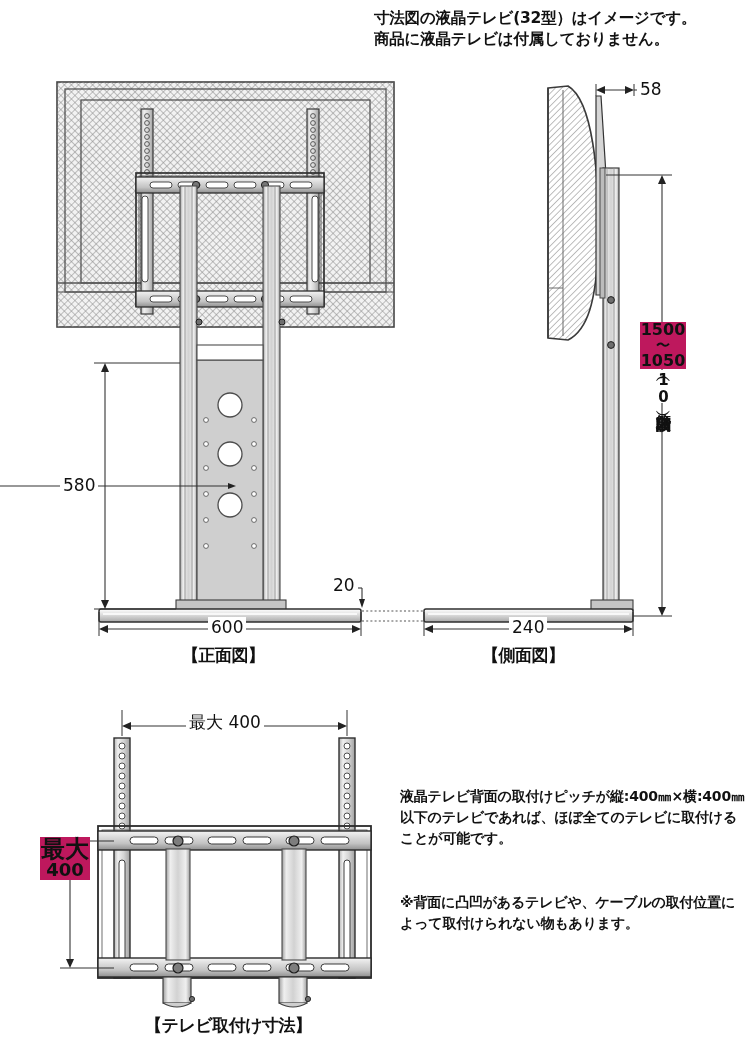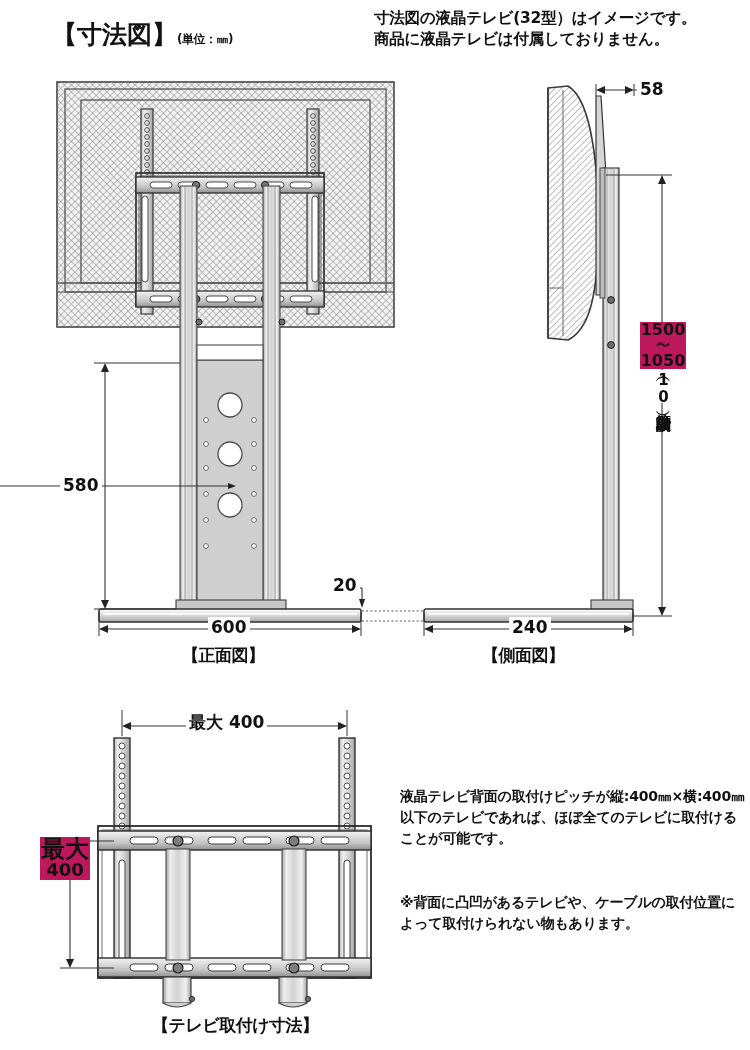--- a/index.html
+++ b/index.html
@@ -60,21 +60,21 @@
   .view-caption {
     font-size: 17px;
     font-weight: bold;
     white-space: nowrap;
     letter-spacing: -0.5px;
   }
 
   
   .dim-text {
     font-size: 17px;
-    font-weight: bold;
+    font-weight: normal;
     white-space: nowrap;
     letter-spacing: 0px;
     background: #ffffff;
     padding: 0 3px;
   }
   .dim-stack {
     font-size: 16px;
     font-weight: bold;
     text-align: center;
     line-height: 1.02;
@@ -92,23 +92,20 @@
   }
 
   svg { display: block; }
   .svg-layer { left: 0; top: 0; }
 </style>
 </head>
 <body>
 
 <div class="page">
 
-  <div class="abs title-main">
-    <span>【寸法図】</span><span class="title-unit">(単位：㎜)</span>
-  </div>
 
   <div class="abs note-top">寸法図の液晶テレビ(32型）はイメージです。
 商品に液晶テレビは付属しておりません。</div>
 
   <svg class="abs svg-layer" width="750" height="1050" viewBox="0 0 750 1050">
     <defs>
 
       <pattern id="hatchTV" width="5" height="5" patternUnits="userSpaceOnUse" patternTransform="rotate(45)">
         <rect width="5" height="5" fill="#f2f2f2"></rect>
         <line x1="0" y1="0" x2="0" y2="5" stroke="#8d8d8d" stroke-width="1.1"></line>
@@ -471,18 +468,18 @@
 
   <div class="abs" style="left:40px; top:837px; width:50px; text-align:center;">
     <div class="dim-stack" style="font-size:24px;">最大</div>
     <div class="dim-stack" style="font-size:18px;">400</div>
   </div>
 
   <div class="abs view-caption" style="left:182px; top:644px;">【正面図】</div>
 
   <div class="abs view-caption" style="left:482px; top:644px;">【側面図】</div>
 
-  <div class="abs view-caption" style="left:152px; top:1014px;">【テレビ取付け寸法】</div>
+  <div class="abs view-caption" style="left:145px; top:1014px;">【テレビ取付け寸法】</div>
 
   <div class="abs right-para p1">液晶テレビ背面の取付けピッチが縦:400㎜×横:400㎜以下のテレビであれば、ほぼ全てのテレビに取付けることが可能です。</div>
   <div class="abs right-para p2">※背面に凸凹があるテレビや、ケーブルの取付位置によって取付けられない物もあります。</div>
 
 </div>
 
 </body></html>

